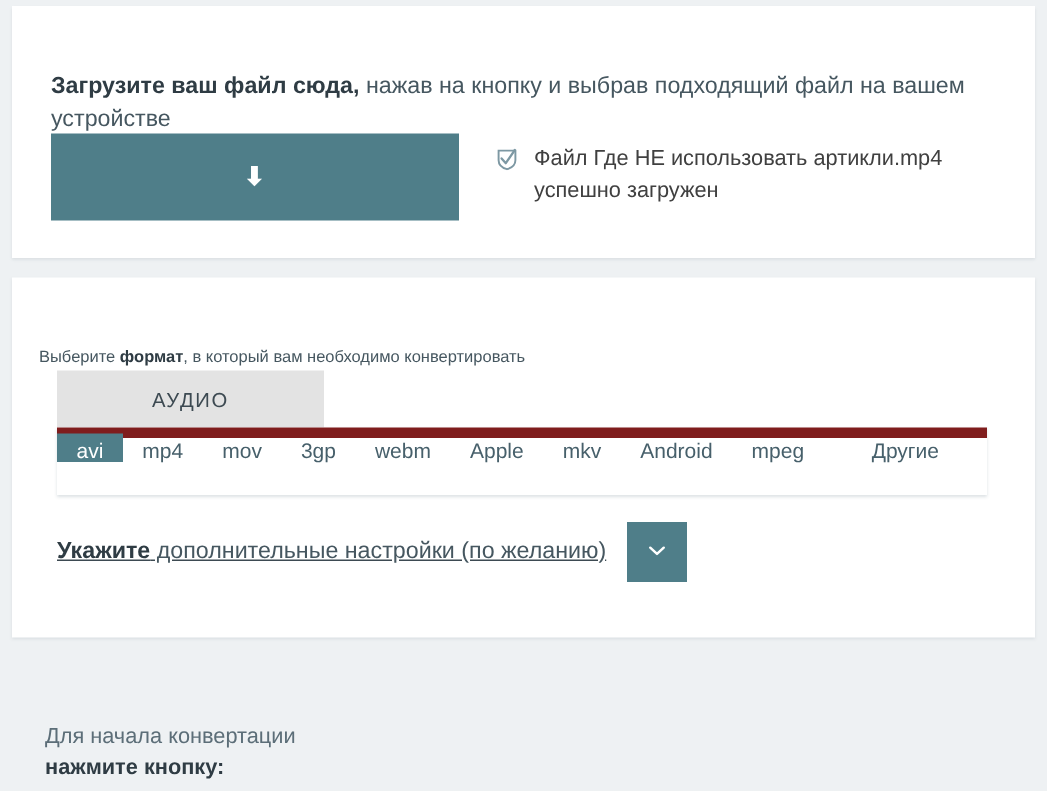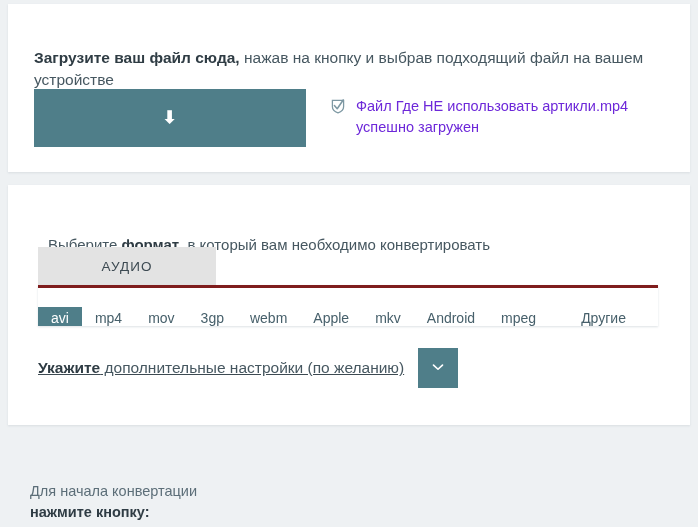--- a/index.html
+++ b/index.html
@@ -87,33 +87,33 @@
   }
   .upload-status .check-ico {
     flex: 0 0 auto;
     width: 16px;
     height: 16px;
     margin-top: 2px;
   }
   .upload-status .txt {
     font-size: 14.5px;
     line-height: 1.42;
-    color: #6d28d9;
+    color: #404040;
   }
 
   
   #panel-format {
     top: 185px;
     height: 240px;
   }
   .format-lead {
     position: absolute;
-    left: 40px;
+    left: 18px;
     top: 36px;
-    font-size: 15px;
+    font-size: 11px;
     color: #465760;
   }
   .format-lead b { color: #2f3c44; font-weight: bold; }
 
   .tabs {
     position: absolute;
     left: 30px;
     top: 62px;
     display: flex;
   }
@@ -140,24 +140,24 @@
     font-weight: normal;
   }
 
   .formats-wrap {
     position: absolute;
     left: 30px;
     top: 100px;
     right: 32px;
     height: 38px;
     background: #ffffff;
-    border-top: 3px solid #7f1d1d;
+    border-top: 7px solid #7f1d1d;
     box-shadow: 0 1px 2px rgba(120,140,150,.25);
     display: flex;
-    align-items: flex-end;
+    align-items: flex-start;
   }
   .fmt {
     display: flex;
     align-items: center;
     justify-content: center;
     font-size: 14px;
     color: #47606b;
     padding: 0 13px;
     cursor: pointer;
     position: relative;

